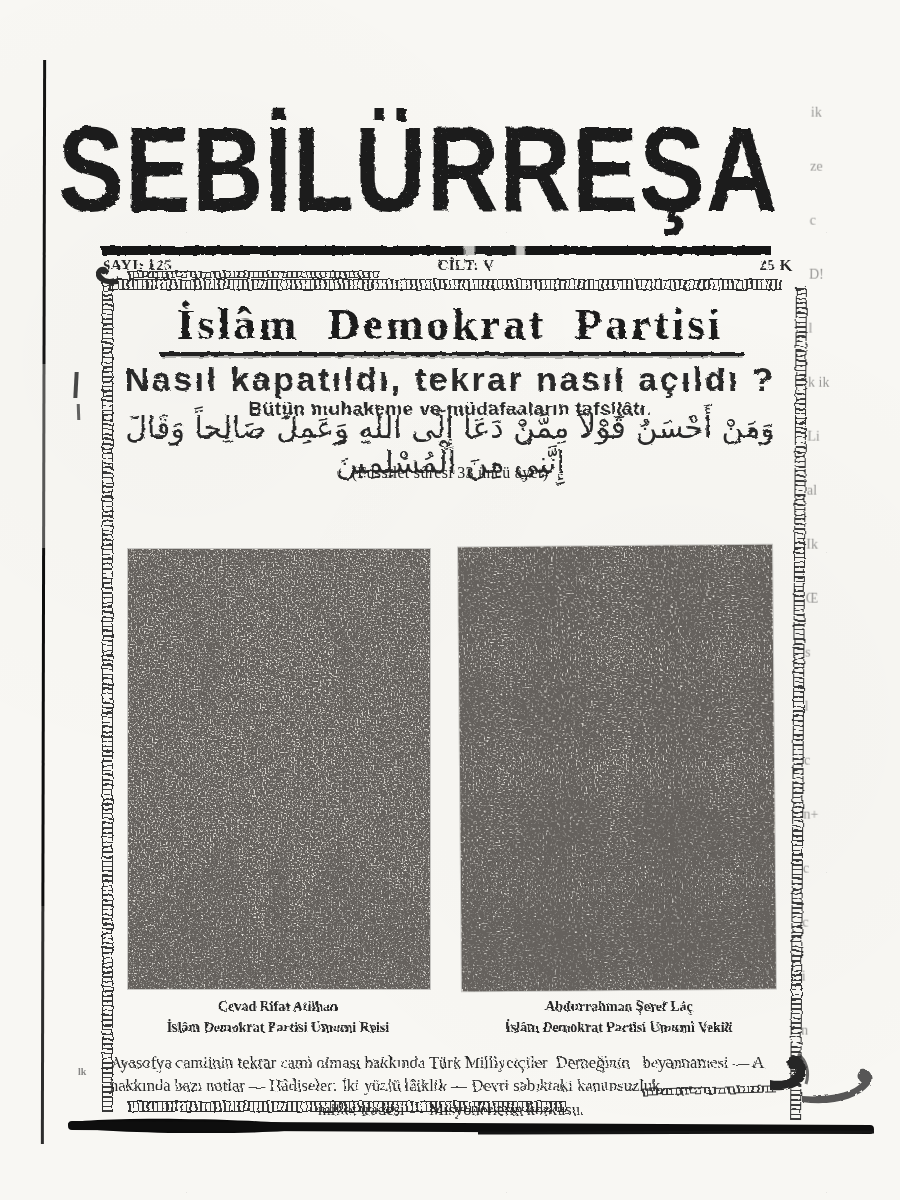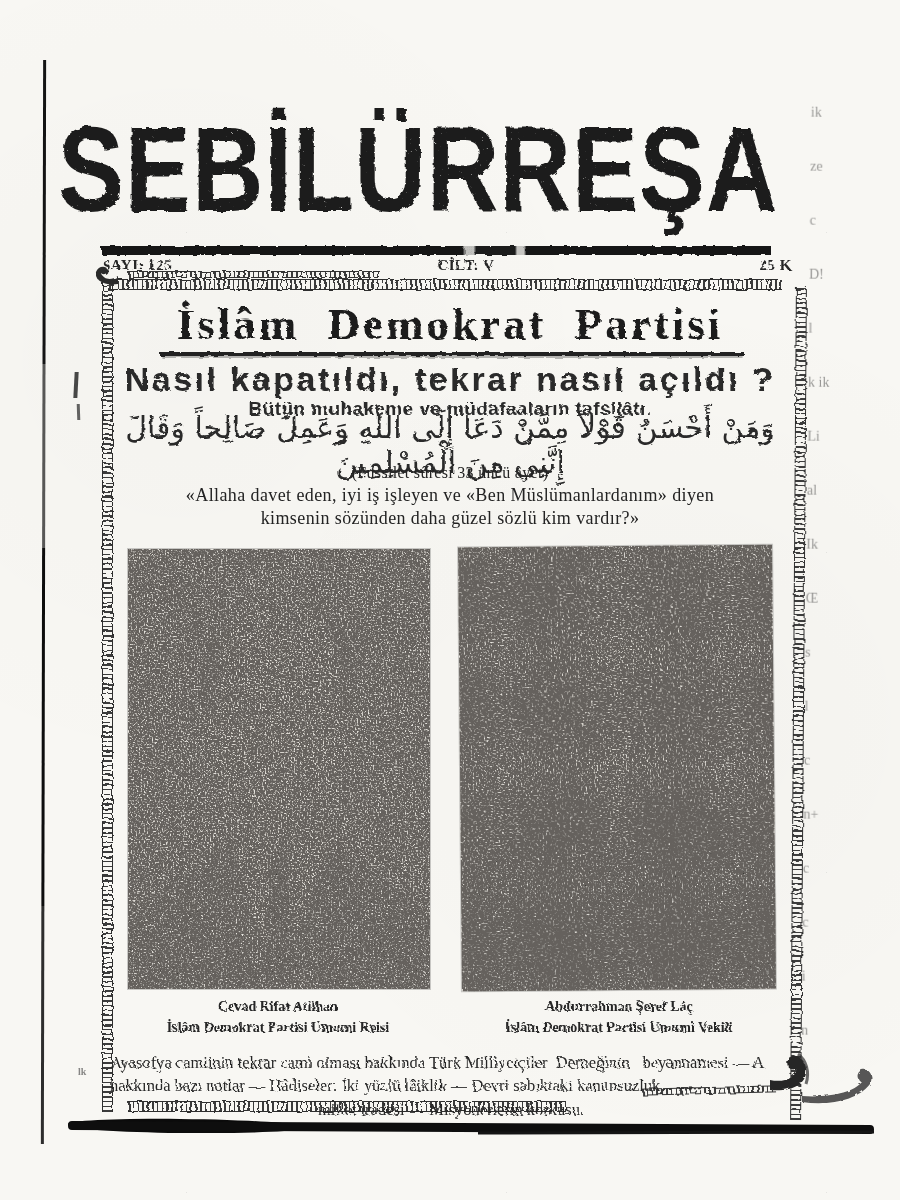--- a/index.html
+++ b/index.html
@@ -147,22 +147,20 @@
     <path d="M34,4 C42,10 46,22 42,34" stroke="#2d2d2d" stroke-width="3" fill="none" opacity=".7"></path>
   </svg>
 
   <div class="cx headline-title">İslâm Demokrat Partisi</div>
   <div class="abs headline-underline"></div>
   <div class="cx headline-subtitle">Nasıl kapatıldı, tekrar nasıl açıldı ?</div>
   <div class="cx headline-note">Bütün muhakeme ve müdafaaların tafsilâtı.</div>
 
   <div class="cx quran-verse">وَمَنْ أَحْسَنُ قَوْلاً مِمَّنْ دَعَا إِلَى اللهِ وَعَمِلَ صَالِحاً وَقَالَ إِنَّنِي مِنَ الْمُسْلِمِينَ</div>
   <div class="cx verse-reference">(Fussilet sûresi 33 üncü âyet)</div>
-  <div class="cx verse-translation-1">«Allaha davet eden, iyi iş işleyen ve «Ben Müslümanlardanım» diyen</div>
-  <div class="cx verse-translation-2">kimsenin sözünden daha güzel sözlü kim vardır?»</div>
 
   <svg class="photo photo-left" width="302" height="440" viewBox="0 0 302 440">
     <rect width="302" height="440" fill="#aeaaa2"></rect>
     <g filter="url(#soft)">
       <ellipse cx="151" cy="50" rx="170" ry="85" fill="#a39f97"></ellipse>
       <ellipse cx="35" cy="230" rx="55" ry="170" fill="#a7a39b"></ellipse>
       <ellipse cx="270" cy="200" rx="50" ry="150" fill="#a5a199"></ellipse>
       <path d="M0,440 L0,372 C38,332 72,310 102,298 L130,286 172,286 202,300 C242,316 272,338 302,368 L302,440 Z" fill="#45423e"></path>
       <path d="M104,300 L151,440 L198,300 L170,287 132,287 Z" fill="#cdc8bc"></path>
       <path d="M142,298 L160,298 L168,440 L136,440 Z" fill="#34322e"></path>

